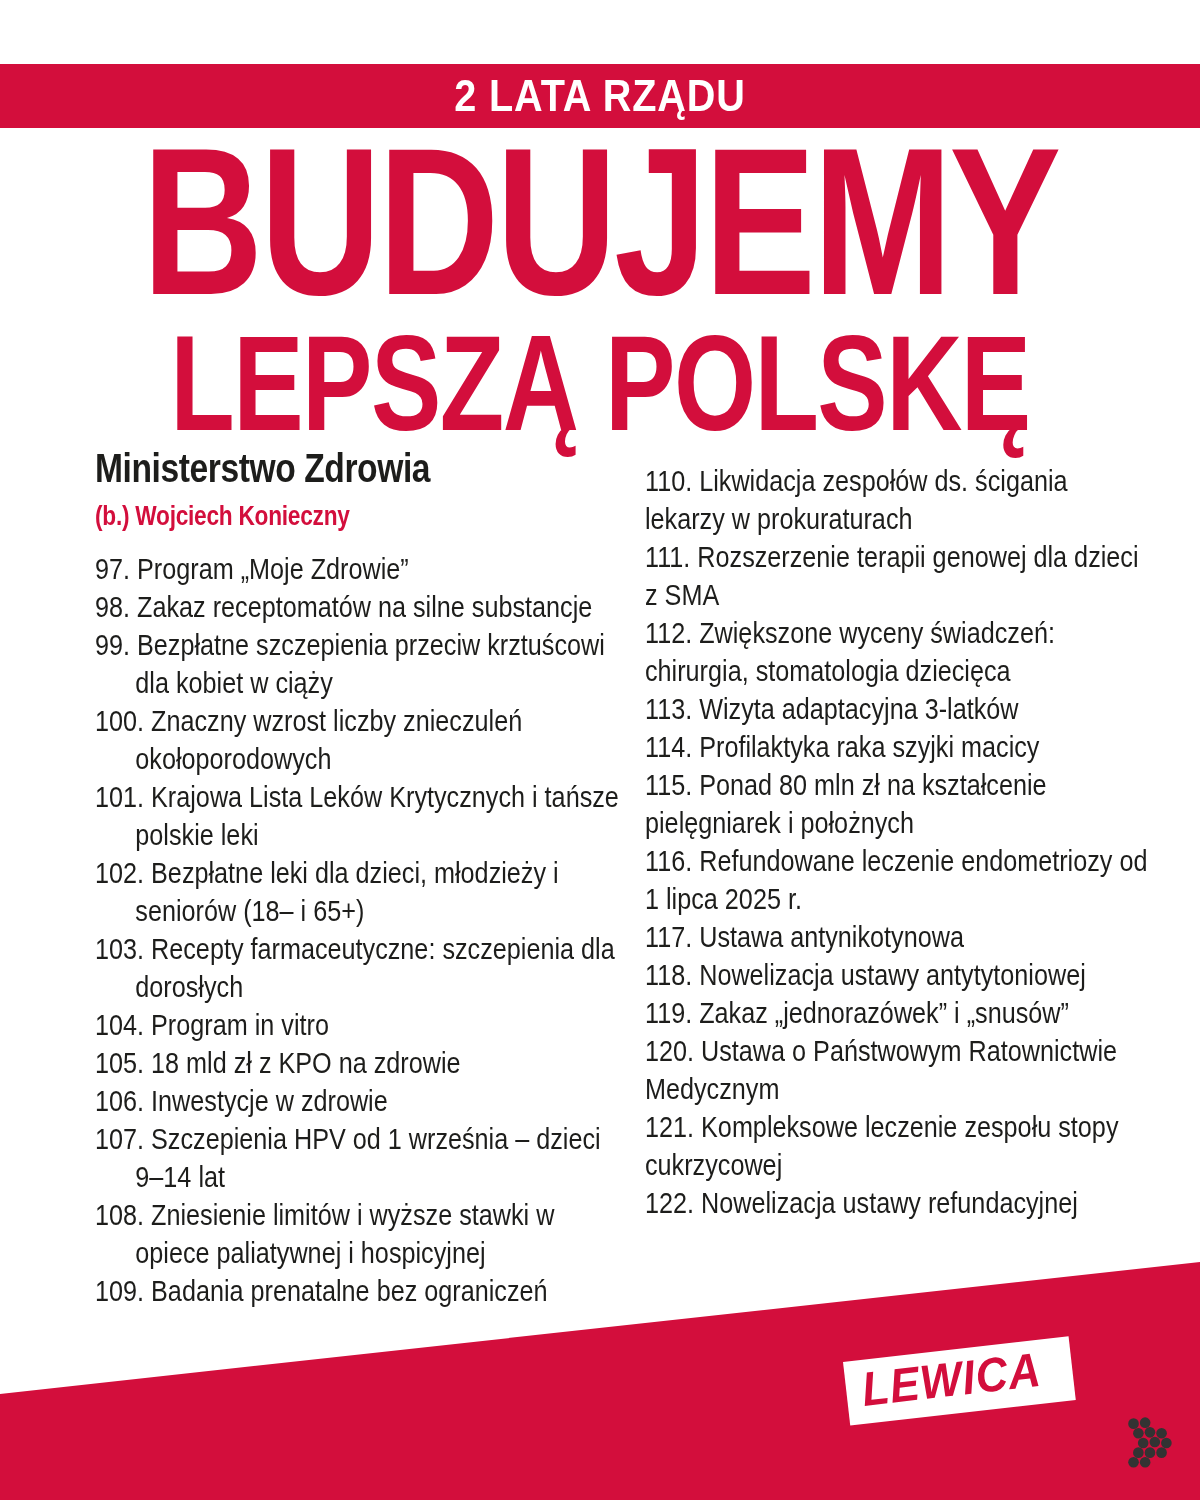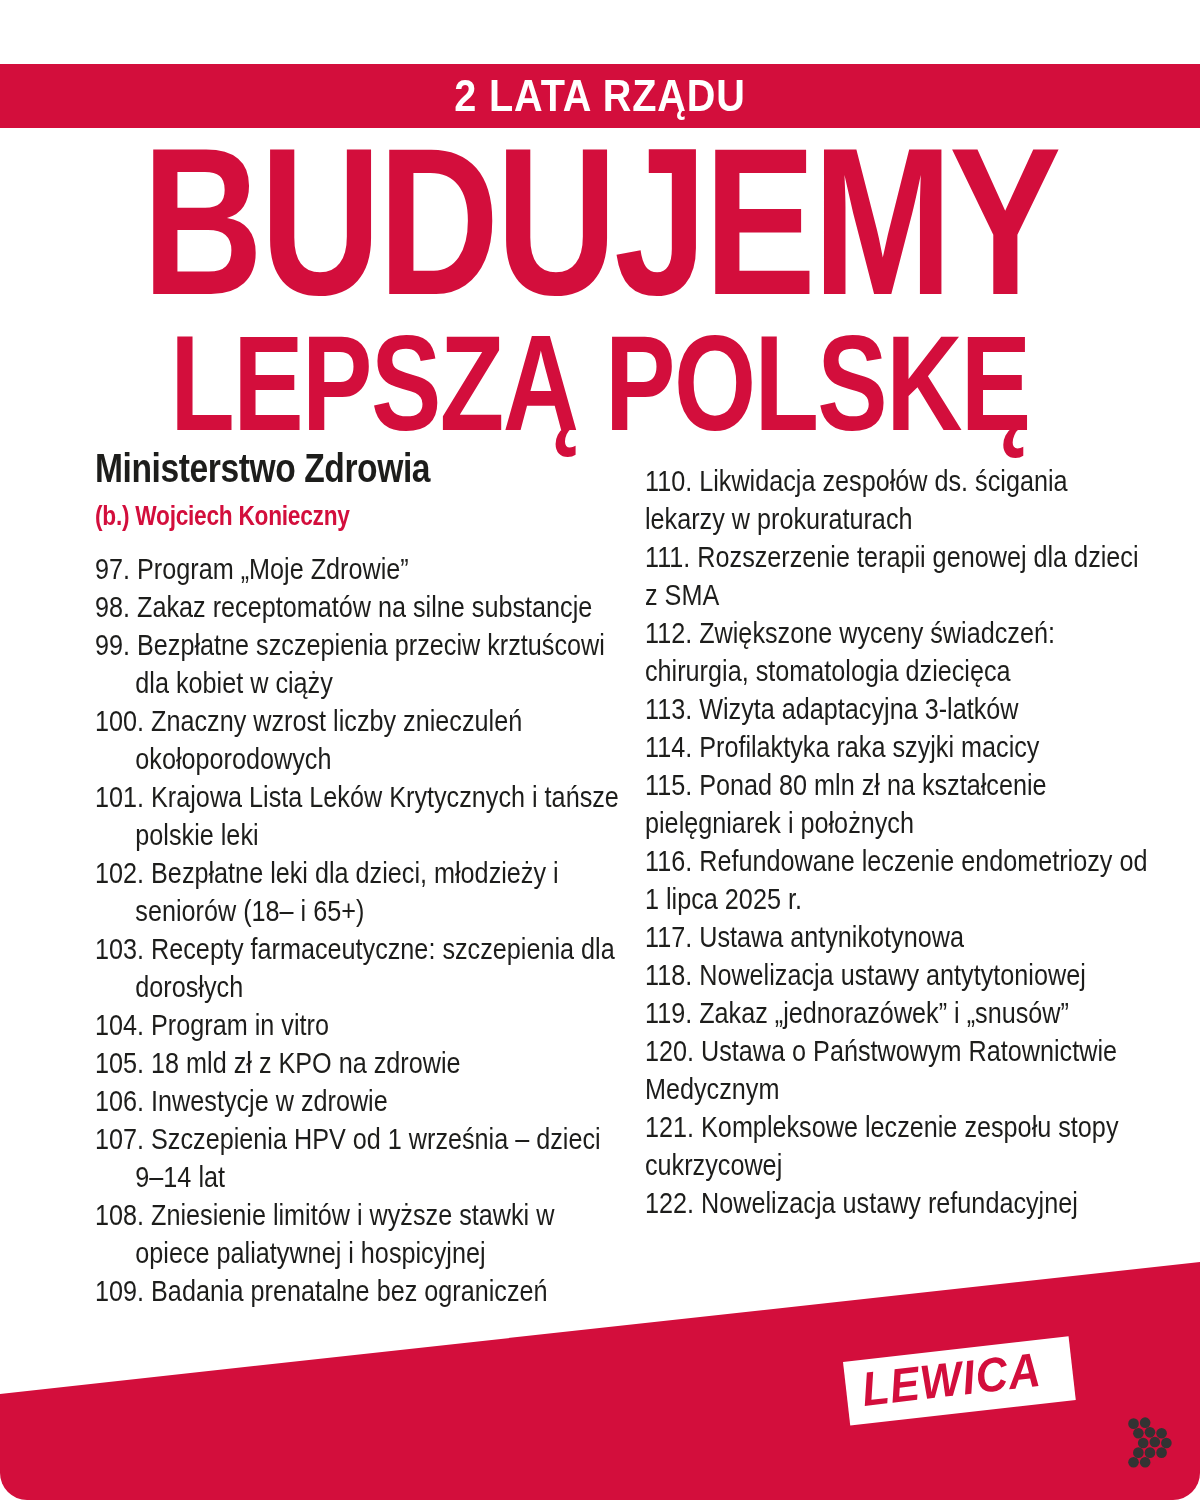--- a/index.html
+++ b/index.html
@@ -8,21 +8,21 @@
     --bg:#ffffff;
     --dots:#333333;
   }
   html,body{margin:0;padding:0;}
   body{
     width:1200px;height:1500px;
     background:var(--bg);
     font-family:"Liberation Sans", sans-serif;
     overflow:hidden;
   }
-  .poster{position:relative;width:1200px;height:1500px;background:var(--bg);overflow:hidden;border-radius:27px;}
+  .poster{position:relative;width:1200px;height:1500px;background:var(--bg);overflow:hidden;}
 
   
   .banner{
     position:absolute;left:0;top:64px;width:1200px;height:64px;
     background:var(--red);
     display:flex;align-items:center;justify-content:center;
   }
   .banner .label{
     color:#fff;font-size:44px;font-weight:900;letter-spacing:1px;
     transform:scale(.9,1.02);white-space:nowrap;

